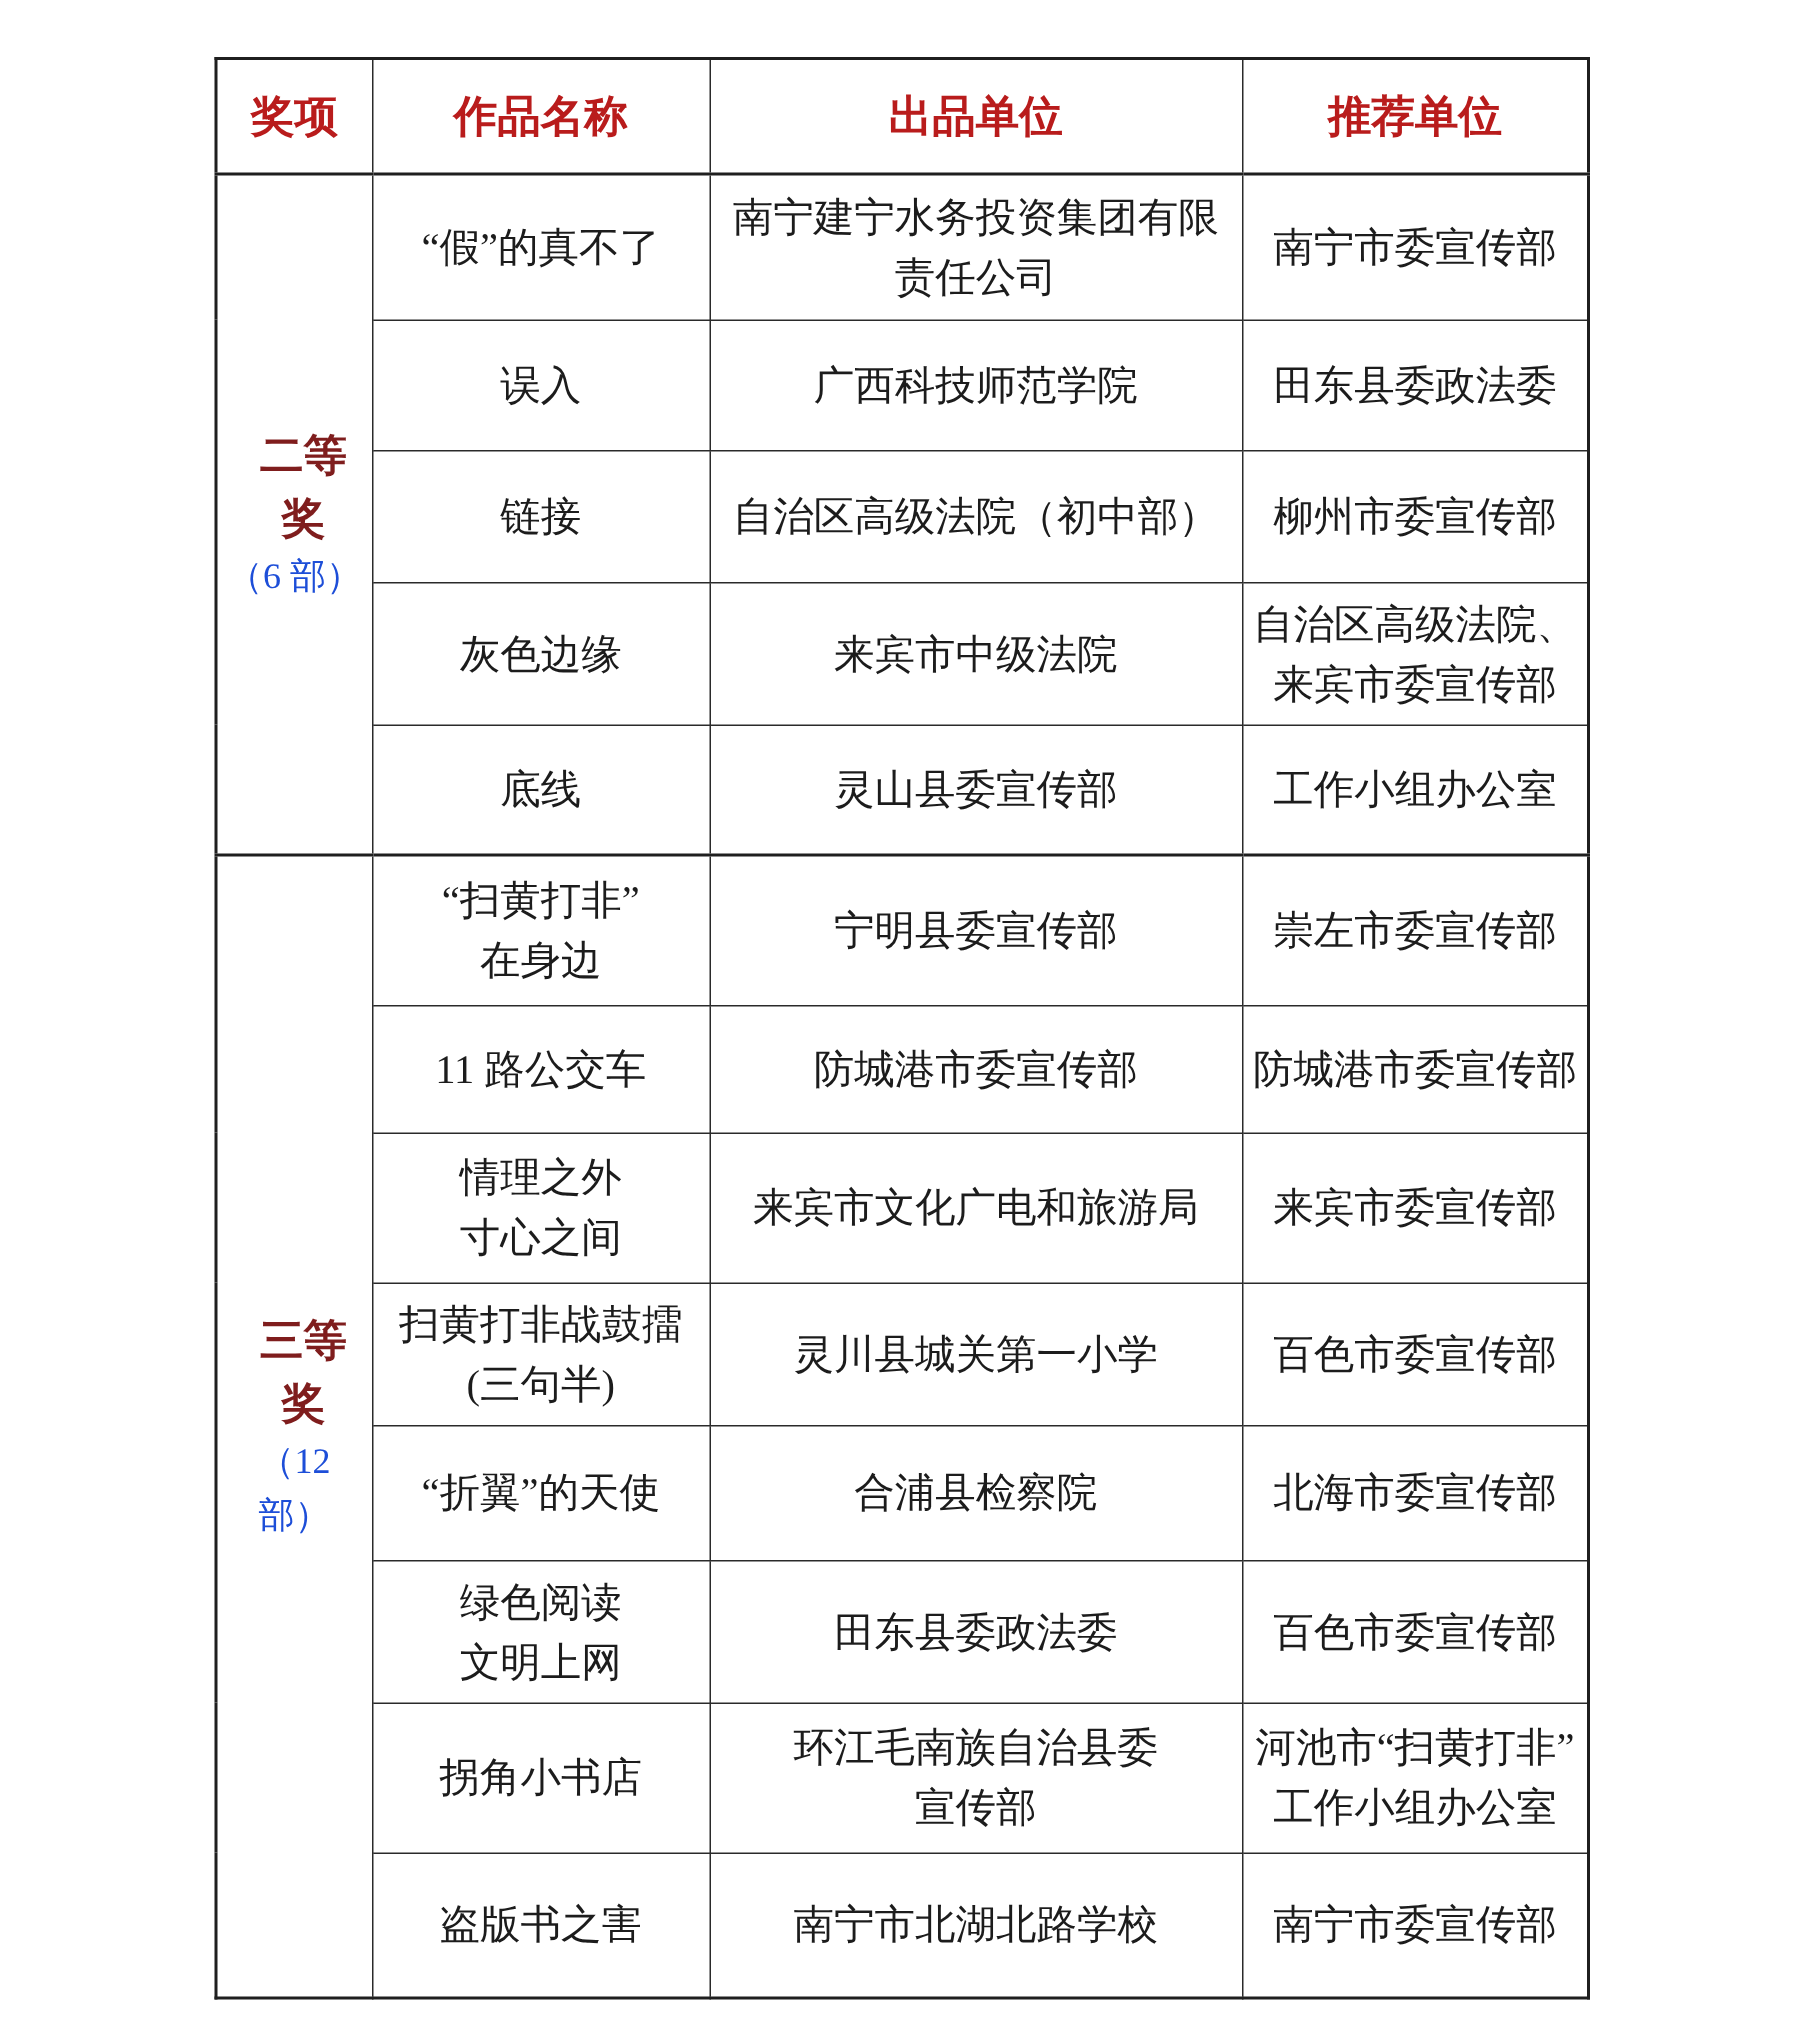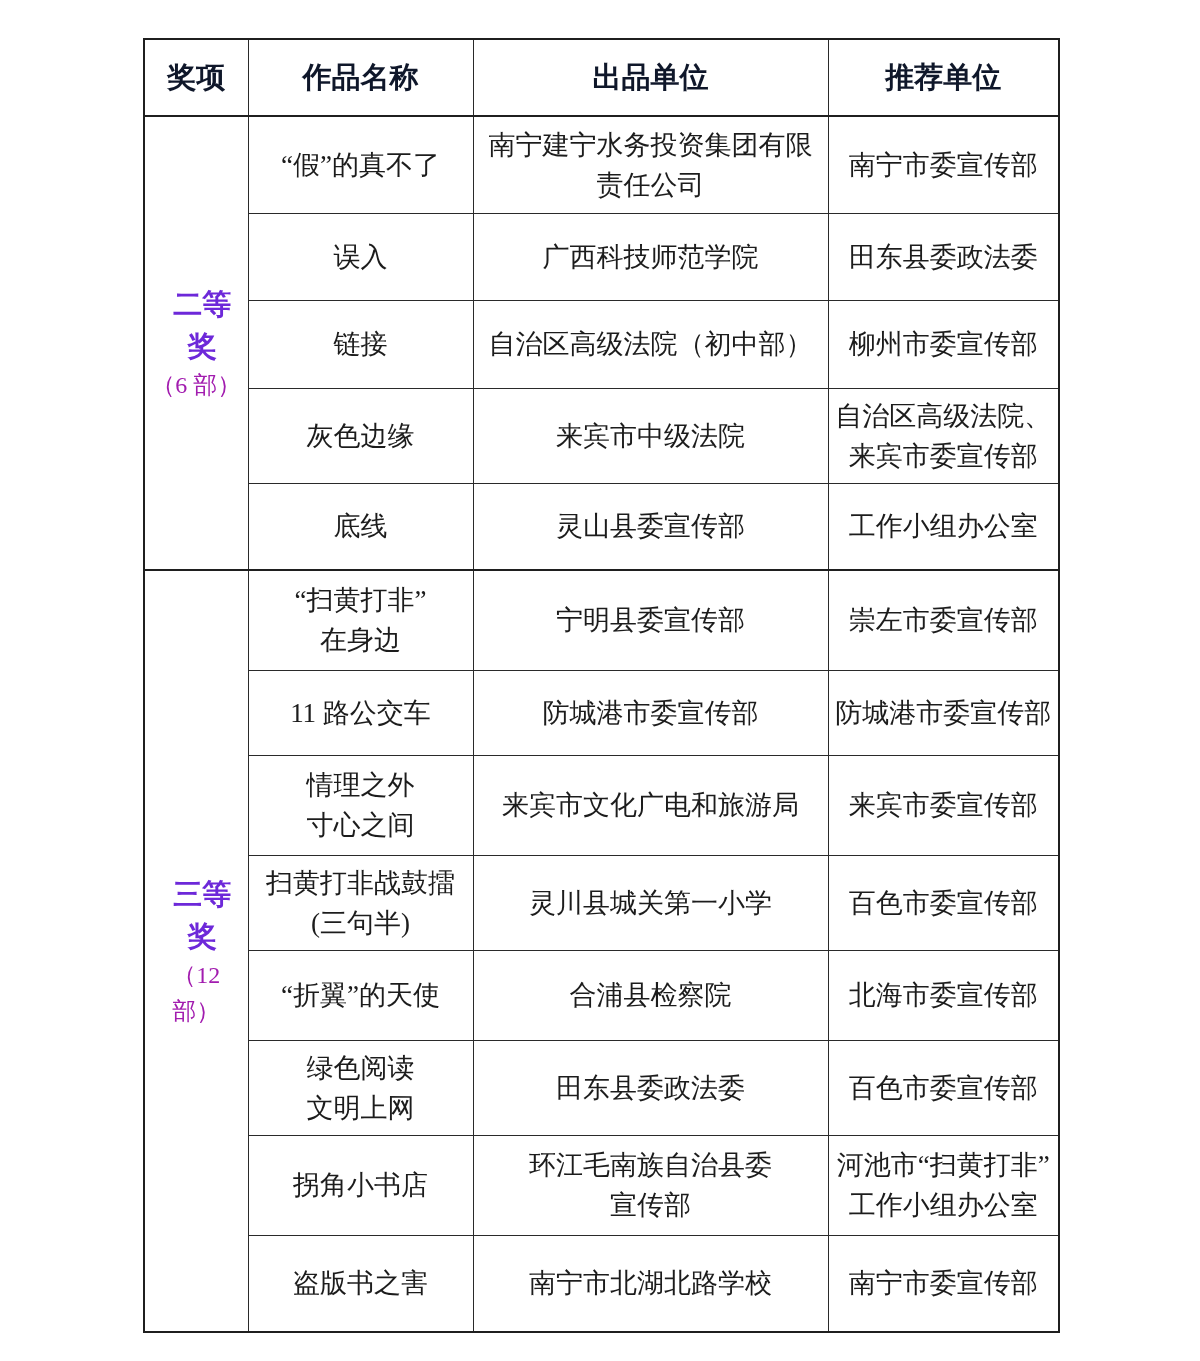--- a/index.html
+++ b/index.html
@@ -33,50 +33,50 @@
     border: 1px solid #2a2a2a;
     text-align: center;
     vertical-align: middle;
     padding: 2px 4px;
     overflow: hidden;
   }
   thead th {
     font-family: "Liberation Sans", "DejaVu Sans", sans-serif;
     font-weight: bold;
     font-size: 29px;
-    color: #0f172a;
+    color: #b91c1c;
     border-bottom: 2px solid #1f1f1f;
     height: 71px;
   }
   tbody td {
     font-family: "Liberation Serif", "DejaVu Serif", serif;
     font-size: 27px;
     line-height: 40px;
     white-space: pre-line;
     color: #1c1c1c;
   }
   tr.group-start td {
     border-top: 2px solid #1f1f1f;
   }
   td.award-cell {
     font-family: "Liberation Sans", "DejaVu Sans", sans-serif;
   }
   .award-name {
     font-weight: bold;
     font-size: 29px;
     line-height: 42px;
-    color: #6d28d9;
+    color: #7f1d1d;
     margin-left: 12px;
   }
   .award-count {
     font-family: "Liberation Serif", "DejaVu Serif", serif;
     font-weight: normal;
     font-size: 24px;
     line-height: 36px;
-    color: #a21caf;
+    color: #1d4ed8;
   }
 </style>
 </head>
 <body>
 
 <div class="page">
   <table class="awards">
     <colgroup>
       <col class="c1">
         <col class="c2">

